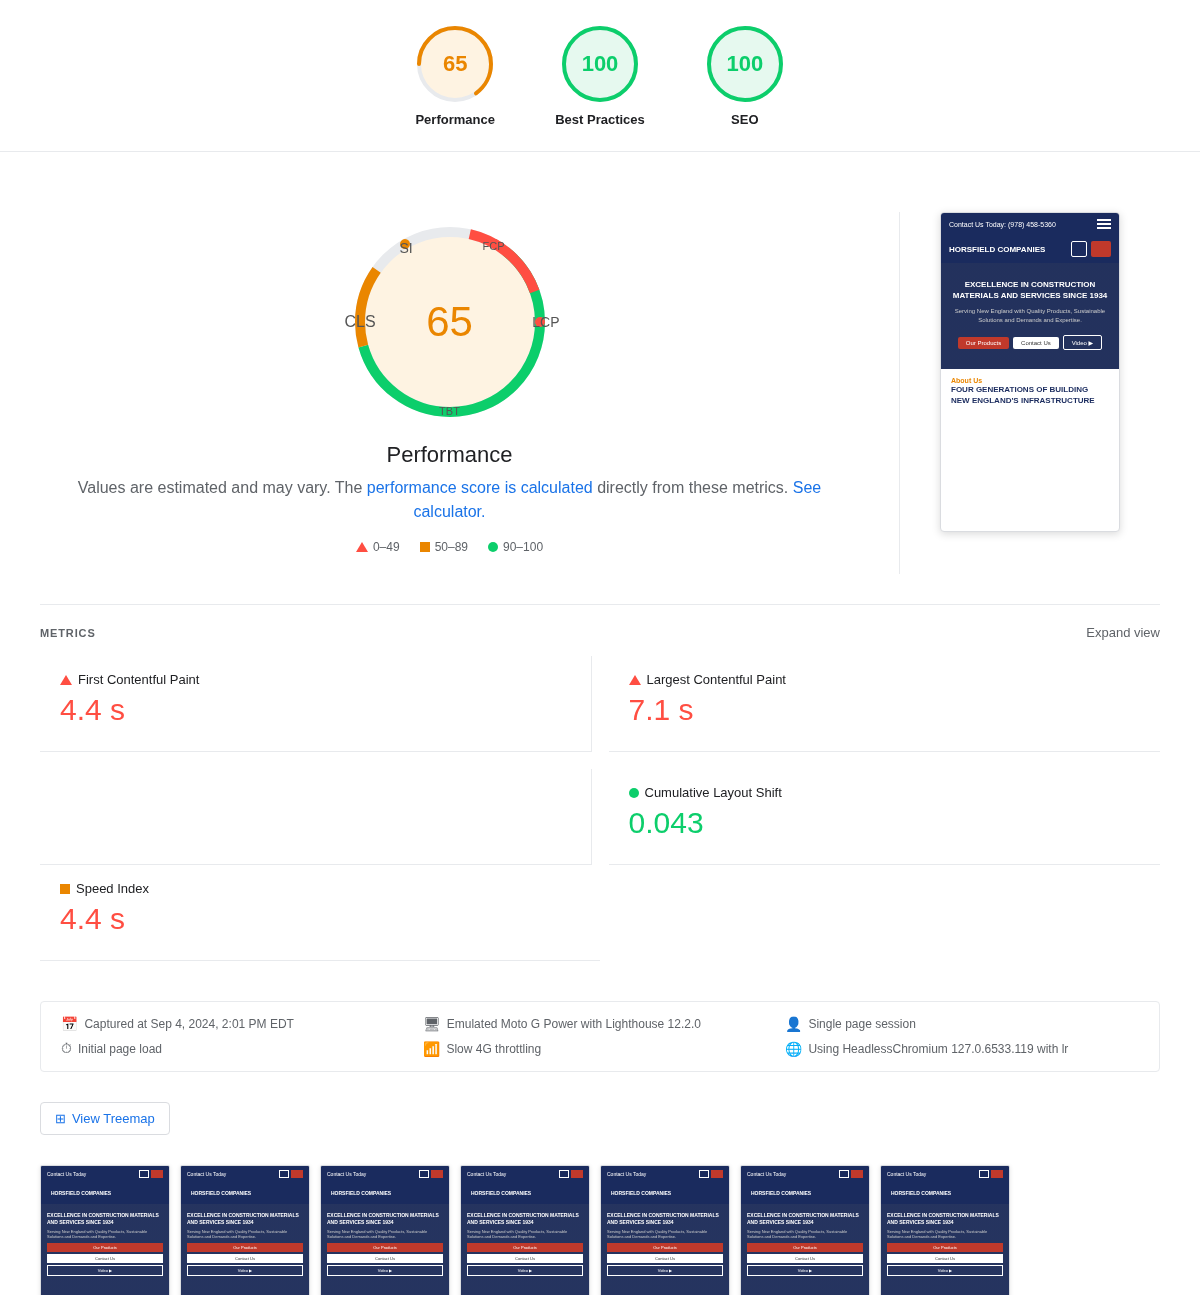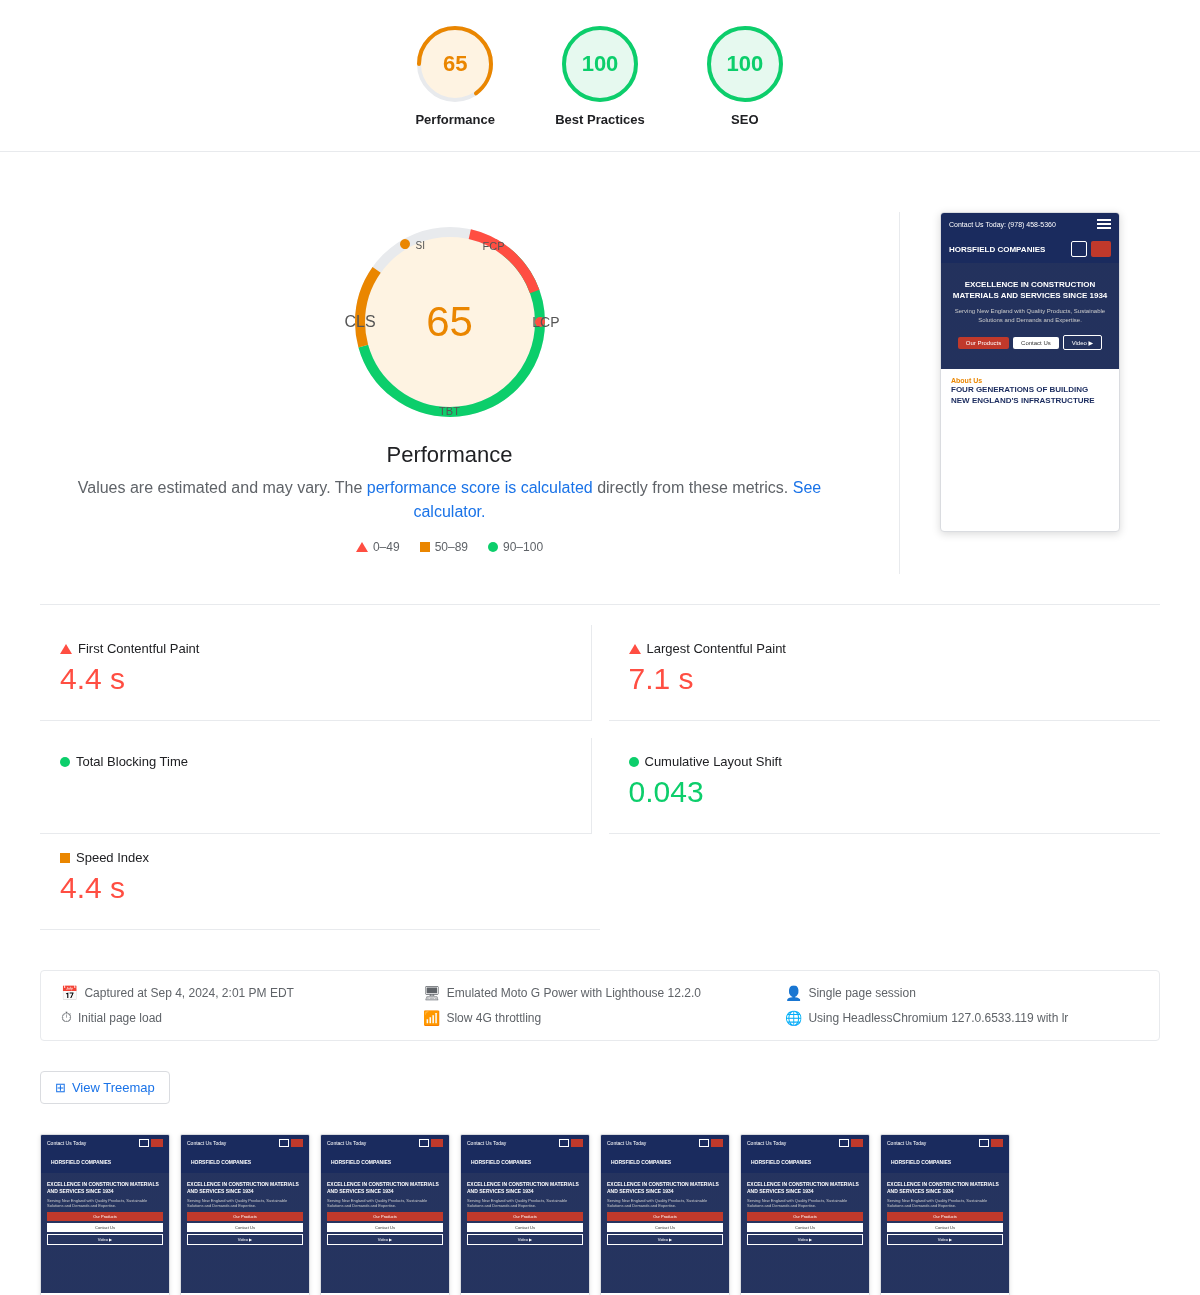--- a/index.html
+++ b/index.html
@@ -79,21 +79,21 @@
       font-size: 42px;
       font-weight: 400;
       color: #ea8600;
     }
     .gauge-labels {
       position: absolute;
       width: 100%;
       height: 100%;
       top: 0; left: 0;
     }
-    .gauge-label-si { position: absolute; top: 28px; left: 76px; font-size: 10px; color: #555; }
+    .gauge-label-si { position: absolute; top: 28px; left: 60px; font-size: 14px; color: #555; }
     .gauge-label-fcp { position: absolute; top: 28px; right: 55px; font-size: 11px; color: #555; }
     .gauge-label-cls { position: absolute; top: 50%; left: 5px; transform: translateY(-50%); font-size: 16px; color: #555; }
     .gauge-label-lcp { position: absolute; top: 50%; right: 0px; transform: translateY(-50%); font-size: 14px; color: #555; }
     .gauge-label-tbt { position: absolute; bottom: 15px; left: 50%; transform: translateX(-50%); font-size: 11px; color: #555; }
 
     .gauge-title {
       font-size: 22px;
       font-weight: 400;
       color: #202124;
       margin-top: 10px;
@@ -386,43 +386,43 @@
         <div class="phone-about-label">About Us</div>
         <div class="phone-about-title">FOUR GENERATIONS OF BUILDING NEW ENGLAND'S INFRASTRUCTURE</div>
       </div>
     </div>
   </div>
 </div>
 
 <div class="divider"></div>
 
 <div class="metrics-section">
+  <div class="metrics-header">
+    <span class="metrics-title">METRICS</span>
+    <span class="expand-view">Expand view</span>
+  </div>
   <div class="metrics-grid">
 
     <div class="metric-card">
       <div class="metric-header">
         <div class="metric-icon-red"></div>
         <span class="metric-name">First Contentful Paint</span>
       </div>
       <div class="metric-value red">4.4 s</div>
     </div>
 
     <div class="metric-card">
       <div class="metric-header">
         <div class="metric-icon-red"></div>
         <span class="metric-name">Largest Contentful Paint</span>
       </div>
       <div class="metric-value red">7.1 s</div>
     </div>
 
     <div class="metric-card">
-      <div class="metric-header">
-        <div class="metric-icon-green"></div>
-        <span class="metric-name">Total Blocking Time</span>
-      </div>
     </div>
 
     <div class="metric-card">
       <div class="metric-header">
         <div class="metric-icon-green"></div>
         <span class="metric-name">Cumulative Layout Shift</span>
       </div>
       <div class="metric-value green">0.043</div>
     </div>
   </div>

